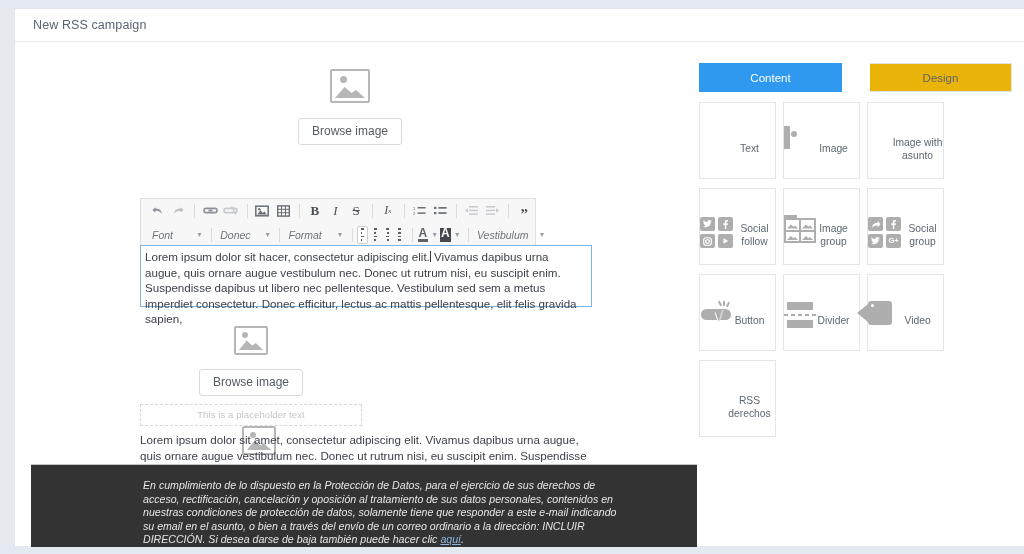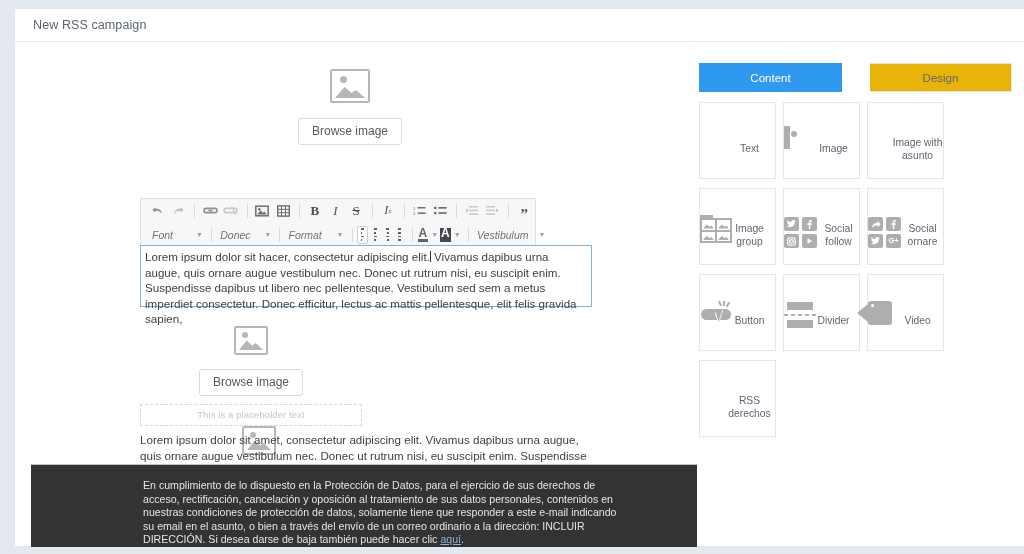--- a/index.html
+++ b/index.html
@@ -183,20 +183,21 @@
   
   .legal {
     position: absolute;
     left: 16px; top: 455px;
     width: 666px; height: 83px;
     background: #333333;
     border-top: 1px solid #bfc3c8;
   }
   .legal .inner {
     padding: 14px 68px 0 112px;
+    font-style: italic;
   }
   .legal p {
     font-size: 10.6px; line-height: 13.6px; color: #e3e5e7;
   }
   .legal a { color: #8ab4dd; text-decoration: underline; }
 
   
   .side {
     position: absolute;
     left: 684px; top: 54px;
@@ -530,32 +531,20 @@
             <span class="i-img"><span class="s"></span><span class="m"></span></span>
           </span>
           <span class="lbl">Image</span>
         </div>
 
         <div class="block">
           <span class="gic">
             <span class="i-cap"><span class="box"></span><i></i><i></i><i></i><i></i><i></i></span>
           </span>
           <span class="lbl">Image with asunto</span>
-        </div>
-
-        <div class="block">
-          <span class="gic">
-            <span class="i-grp"><span class="tab2"></span><span class="bd">
-                  <span></span>
-                  <span></span>
-                  <span></span>
-                  <span></span>
-                </span></span>
-          </span>
-          <span class="lbl">Image group</span>
         </div>
 
         <div class="block">
           <span class="gic">
             <span class="i-soc">
               <span>
                   <svg width="9" height="8" viewBox="0 0 10 9">
                     <path d="M10 1.1a4 4 0 0 1-1.2.3A2 2 0 0 0 9.7.3a4 4 0 0 1-1.3.5A2 2 0 0 0 4.9 2.6 5.7 5.7 0 0 1 .7.4a2 2 0 0 0 .6 2.7A2 2 0 0 1 .4 2.9a2 2 0 0 0 1.6 2 2 2 0 0 1-.9 0 2 2 0 0 0 1.9 1.4A4 4 0 0 1 0 7.2a5.7 5.7 0 0 0 8.8-5.1A4 4 0 0 0 10 1.1z" fill="#fff"></path>
                   </svg>
                 </span>
@@ -575,40 +564,52 @@
                     <path d="M2.8 1.4 8 4.5l-5.2 3.1z" fill="#fff"></path>
                   </svg>
                 </span>
             </span>
           </span>
           <span class="lbl">Social follow</span>
         </div>
 
         <div class="block">
           <span class="gic">
+            <span class="i-grp"><span class="tab2"></span><span class="bd">
+                  <span></span>
+                  <span></span>
+                  <span></span>
+                  <span></span>
+                </span></span>
+          </span>
+          <span class="lbl">Image group</span>
+        </div>
+
+        <div class="block">
+          <span class="gic">
             <span class="i-soc">
               <span>
                   <svg width="10" height="9" viewBox="0 0 11 10">
                     <path d="M1 8.5C1.6 4.6 4.2 3 7.4 3V.8L10.4 4.6 7.4 8.3V6.1C4.8 6.1 2.6 6.8 1 8.5z" fill="#fff"></path>
                   </svg>
                 </span>
               <span>
                   <svg width="5" height="9" viewBox="0 0 5 9">
                     <path d="M3.3 9V4.9h1.4l.2-1.6H3.3V2.3c0-.5.1-.8.8-.8h.9V.1C4.8 0 4.3 0 3.8 0 2.6 0 1.8.7 1.8 2.1v1.2H.4v1.6h1.4V9z" fill="#fff"></path>
                   </svg>
                 </span>
               <span>
                   <svg width="9" height="8" viewBox="0 0 10 9">
                     <path d="M10 1.1a4 4 0 0 1-1.2.3A2 2 0 0 0 9.7.3a4 4 0 0 1-1.3.5A2 2 0 0 0 4.9 2.6 5.7 5.7 0 0 1 .7.4a2 2 0 0 0 .6 2.7A2 2 0 0 1 .4 2.9a2 2 0 0 0 1.6 2 2 2 0 0 1-.9 0 2 2 0 0 0 1.9 1.4A4 4 0 0 1 0 7.2a5.7 5.7 0 0 0 8.8-5.1A4 4 0 0 0 10 1.1z" fill="#fff"></path>
                   </svg>
                 </span>
               <span style="font-size:7.5px;">G+</span>
             </span>
           </span>
-          <span class="lbl">Social ornare</span>
+          <span class="lbl">Social group</span>
         </div>
 
         <div class="block">
           <span class="gic">
             <span class="i-btn">
               <span class="sp sp1"></span><span class="sp sp2"></span><span class="sp sp3"></span>
               <span class="pill"></span><span class="cur"></span>
             </span>
           </span>
           <span class="lbl">Button</span>

